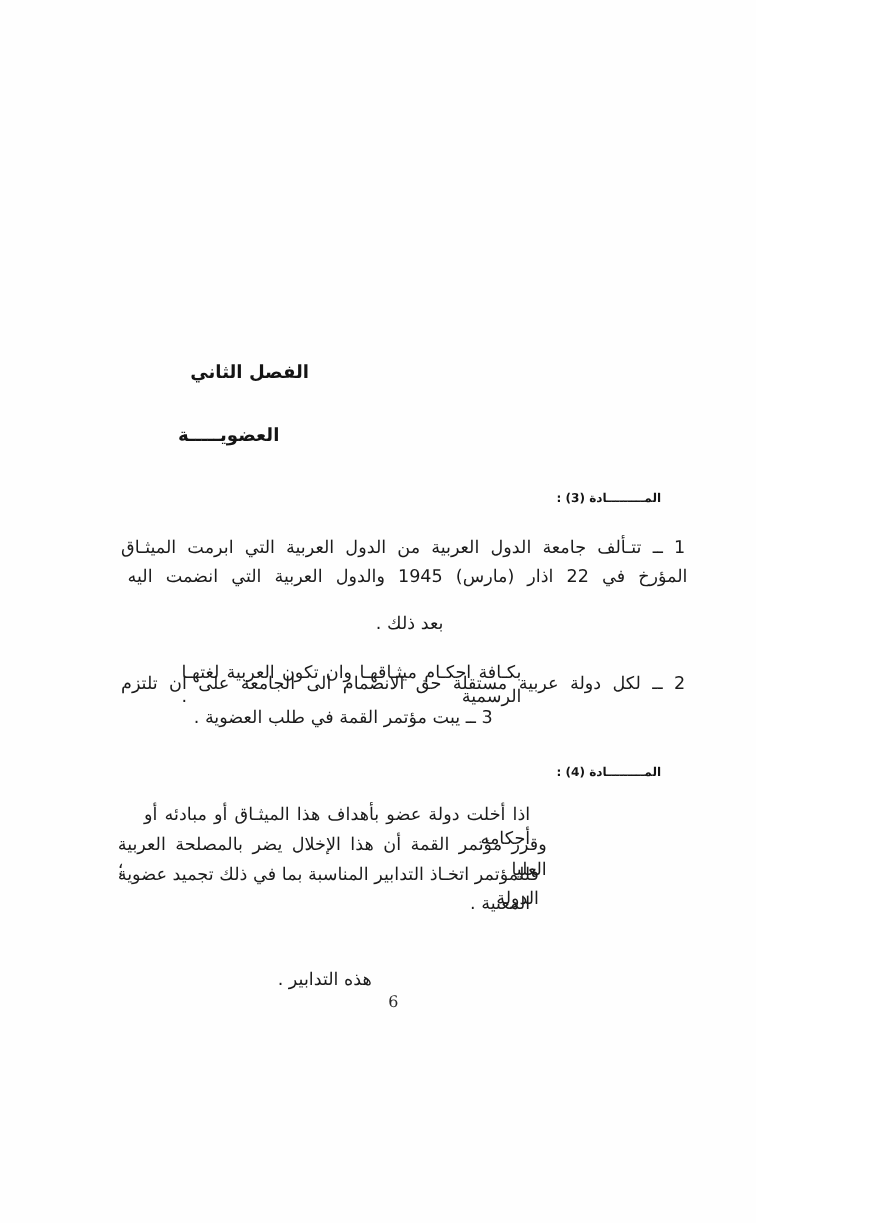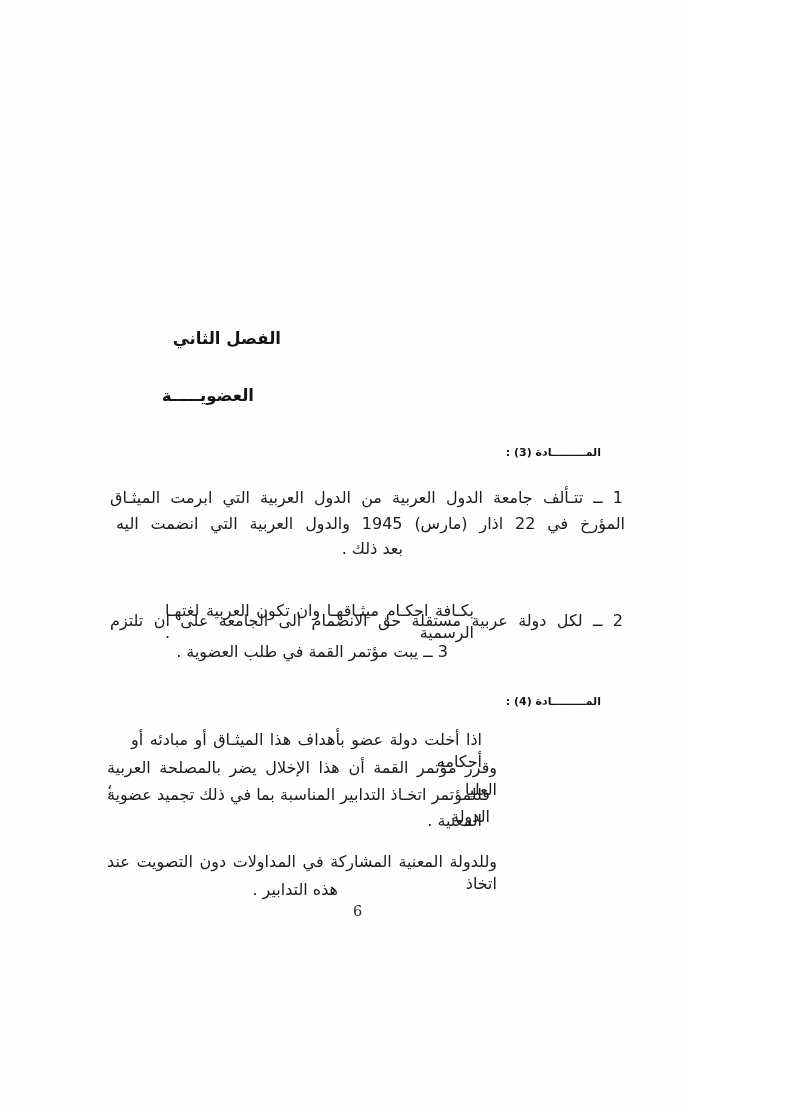--- a/index.html
+++ b/index.html
@@ -71,32 +71,31 @@
   <div class="smudge"></div>
 
   <div class="title" style="top: 329px; right: 406px;">الفصل الثاني</div>
 
   <div class="title" style="top: 386px; right: 433px;">العضويـــــة</div>
 
   <div class="heading" style="top: 446px; right: 86px;">المـــــــــادة (3) :</div>
 
   <div class="line jl" style="top: 487px; right: 64px; left: 110px;">1 ــ تتـألف جامعة الدول العربية من الدول العربية التي ابرمت الميثـاق</div>
   <div class="line jl" style="top: 513px; right: 62px; left: 116px;">المؤرخ في 22 اذار (مارس) 1945 والدول العربية التي انضمت اليه</div>
-  <div class="line" style="top: 538px; right: 284px;">بعد ذلك .</div>
+  <div class="line" style="top: 556px; right: 284px;">بعد ذلك .</div>
 
   <div class="line jl" style="top: 574px; right: 64px; left: 110px; margin-top: 36px;">2 ــ لكل دولة عربية مستقلة حق الانضمام الى الجامعة على ان تلتزم</div>
   <div class="line jl" style="top: 600px; right: 213px; left: 165px;">بكـافة احكـام ميثـاقهـا وان تكون العربية لغتهـا الرسمية .</div>
 
   <div class="line" style="top: 641px; right: 239px;">3 ــ يبت مؤتمر القمة في طلب العضوية .</div>
 
   <div class="heading" style="top: 695px; right: 86px;">المـــــــــادة (4) :</div>
 
   <div class="line jl" style="top: 729px; right: 205px; left: 119px; margin-left: 12px;">اذا أخلت دولة عضو بأهداف هذا الميثـاق أو مبادئه أو أحكامه</div>
   <div class="line jl" style="top: 757px; right: 190px; left: 107px;">وقرر مؤتمر القمة أن هذا الإخلال يضر بالمصلحة العربية العليا ؛</div>
   <div class="line jl" style="top: 784px; right: 197px; left: 107px;">فللمؤتمر اتخـاذ التدابير المناسبة بما في ذلك تجميد عضوية الدولة</div>
   <div class="line" style="top: 810px; right: 205px; margin-left: 11px;">المعنية .</div>
 
-  <div class="line jl" style="top: 851px; right: 190px; left: 107px;">وللدولة المعنية المشاركة في المداولات دون التصويت عند اتخاذ</div>
   <div class="line" style="top: 879px; right: 349px;">هذه التدابير .</div>
 
   <div class="pagenum" style="top: 903px; left: 353px;">6</div>
 
 </div>
 
 </body></html>

